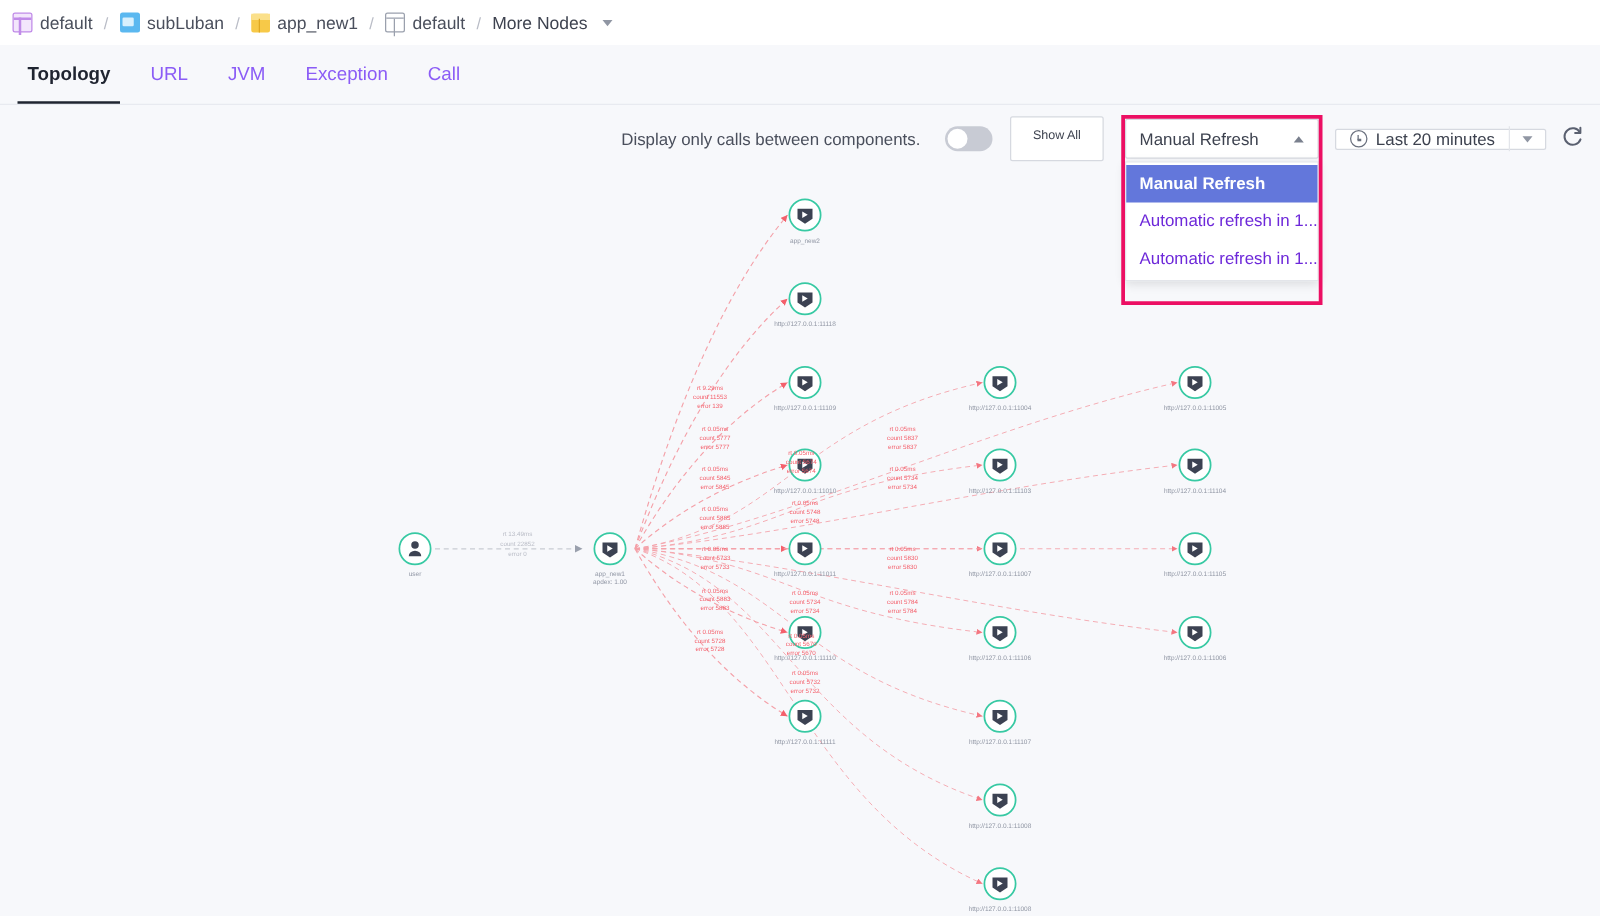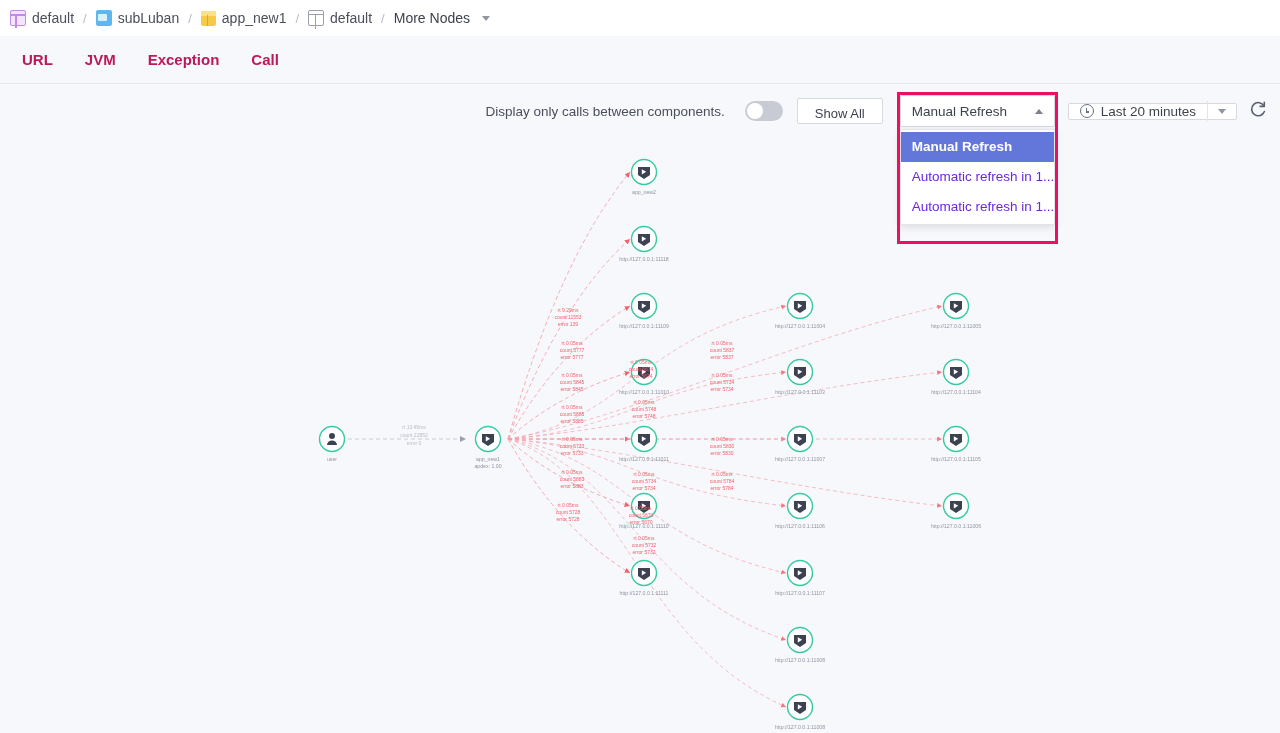--- a/index.html
+++ b/index.html
@@ -45,21 +45,21 @@
 
   
   .tabbar {
     position: absolute; left: 0; top: 36px; width: 1280px; height: 48px;
     background: #f7f8fb;
     display: flex; align-items: center; padding-left: 6px;
     border-bottom: 1px solid #e8eaf0;
   }
   .tab {
     position: relative; padding: 0 16px; height: 47px; line-height: 47px;
-    font-size: 15px; color: #be185d; cursor: pointer; font-weight: bold;
+    font-size: 15px; color: #8b5cf6; cursor: pointer;
   }
   .tab.active { color: #1f2430; font-weight: bold; }
   .tab.active::after {
     content: ""; position: absolute; left: 8px; right: 8px; bottom: 0;
     height: 2px; background: #1f2430;
   }
 
   
   .toolbar {
     position: absolute; right: 12px; top: 95px;
@@ -68,23 +68,23 @@
   .toolbar-label { font-size: 13.5px; color: #4a4f5c; margin-right: 20px; }
   .switch {
     width: 38px; height: 20px; border-radius: 10px; background: #c8cbd4;
     position: relative; cursor: pointer; margin-right: 14px;
   }
   .switch .knob {
     position: absolute; left: 2px; top: 2px; width: 16px; height: 16px;
     border-radius: 50%; background: #fff;
   }
   .btn-showall {
-    height: 26px; padding: 0 17px; line-height: 30px;
+    height: 36px; padding: 0 17px; line-height: 30px;
     background: #fff; border: 1px solid #d6d9e0; border-radius: 2px;
-    font-size: 13px; color: #3d424f; cursor: pointer; margin-right: 17px;
+    font-size: 10px; color: #3d424f; cursor: pointer; margin-right: 17px;
   }
   .refresh-wrap { position: relative; }
   .select-box {
     width: 155px; height: 32px; background: #fff;
     border: 1px solid #d6d9e0; border-radius: 2px;
     display: flex; align-items: center; justify-content: space-between;
     padding: 0 11px; font-size: 13.5px; color: #3d424f; cursor: pointer;
   }
   .caret-up {
     width: 0; height: 0;
@@ -165,20 +165,21 @@
       <span class="crumb-text">default</span>
     </span>
     <span class="crumb-sep">/</span>
     <span class="crumb">
       <span class="crumb-text crumb-last">More Nodes</span>
       <span class="caret-down"></span>
     </span>
   </div>
 
   <div class="tabbar">
+    <div class="tab active"><span>Topology</span></div>
     <div class="tab"><span>URL</span></div>
     <div class="tab"><span>JVM</span></div>
     <div class="tab"><span>Exception</span></div>
     <div class="tab"><span>Call</span></div>
   </div>
 
   <div class="toolbar">
     <span class="toolbar-label">Display only calls between components.</span>
     <div class="switch">
       <div class="knob"></div>

